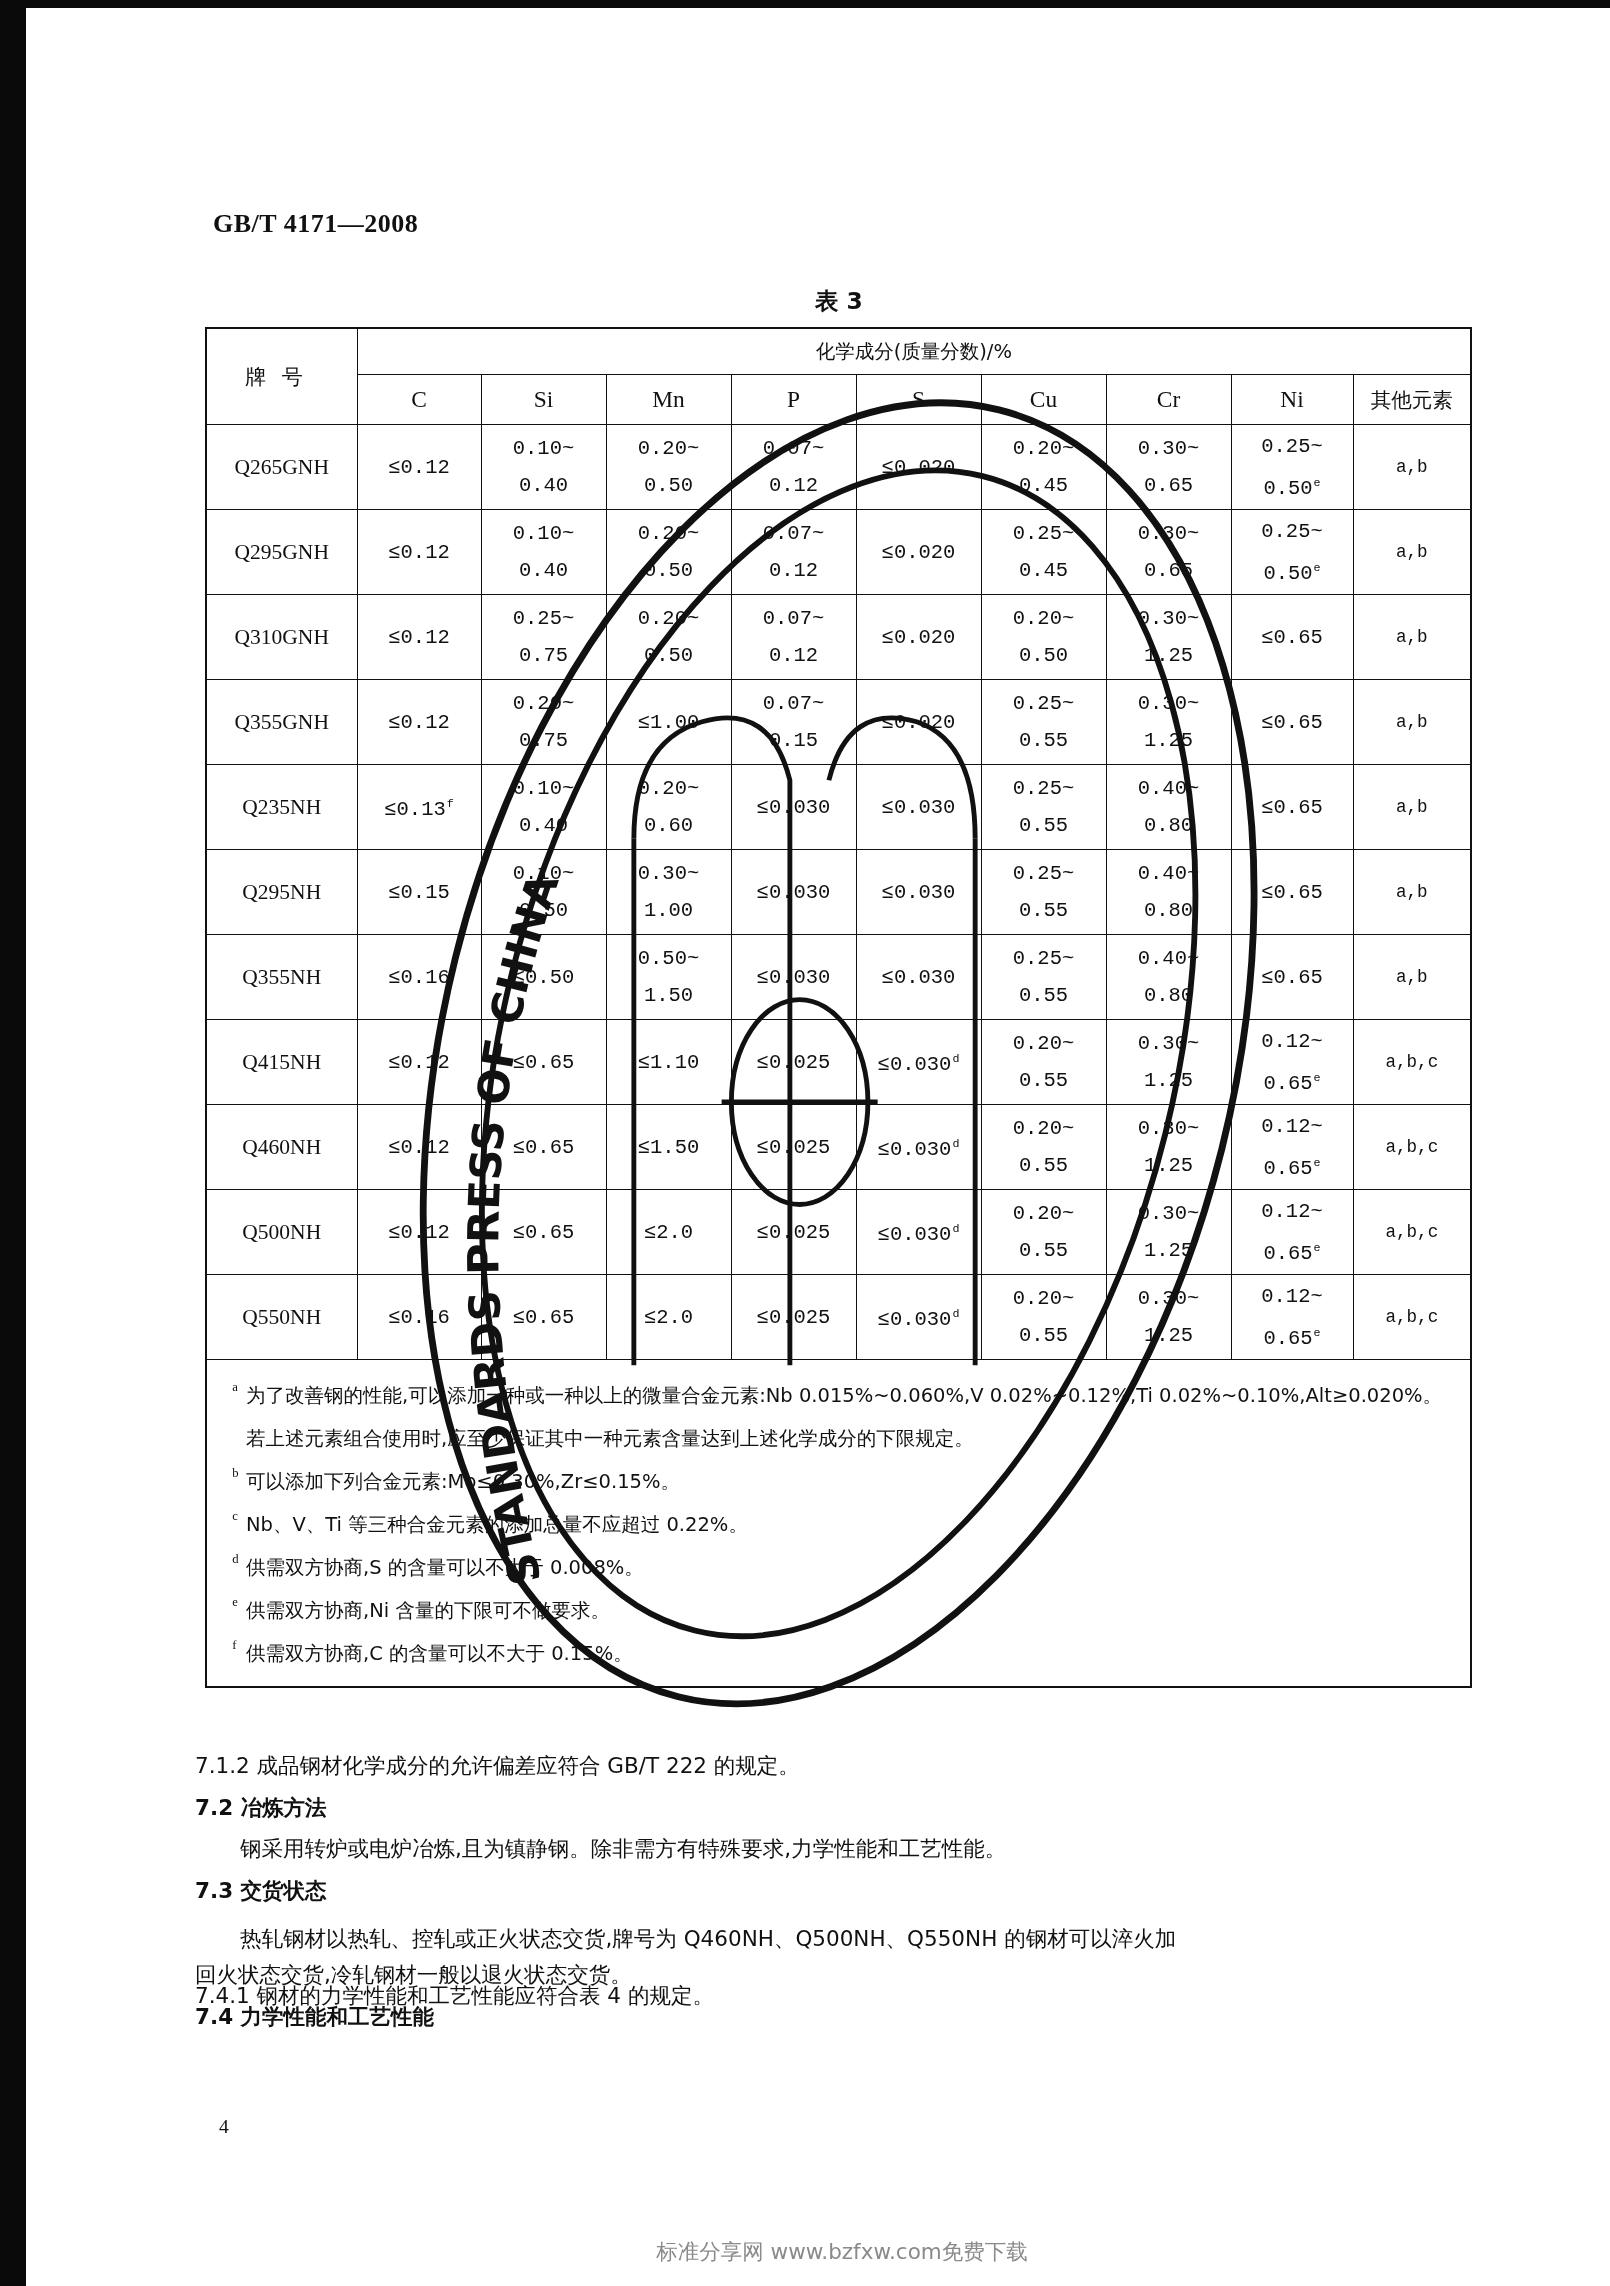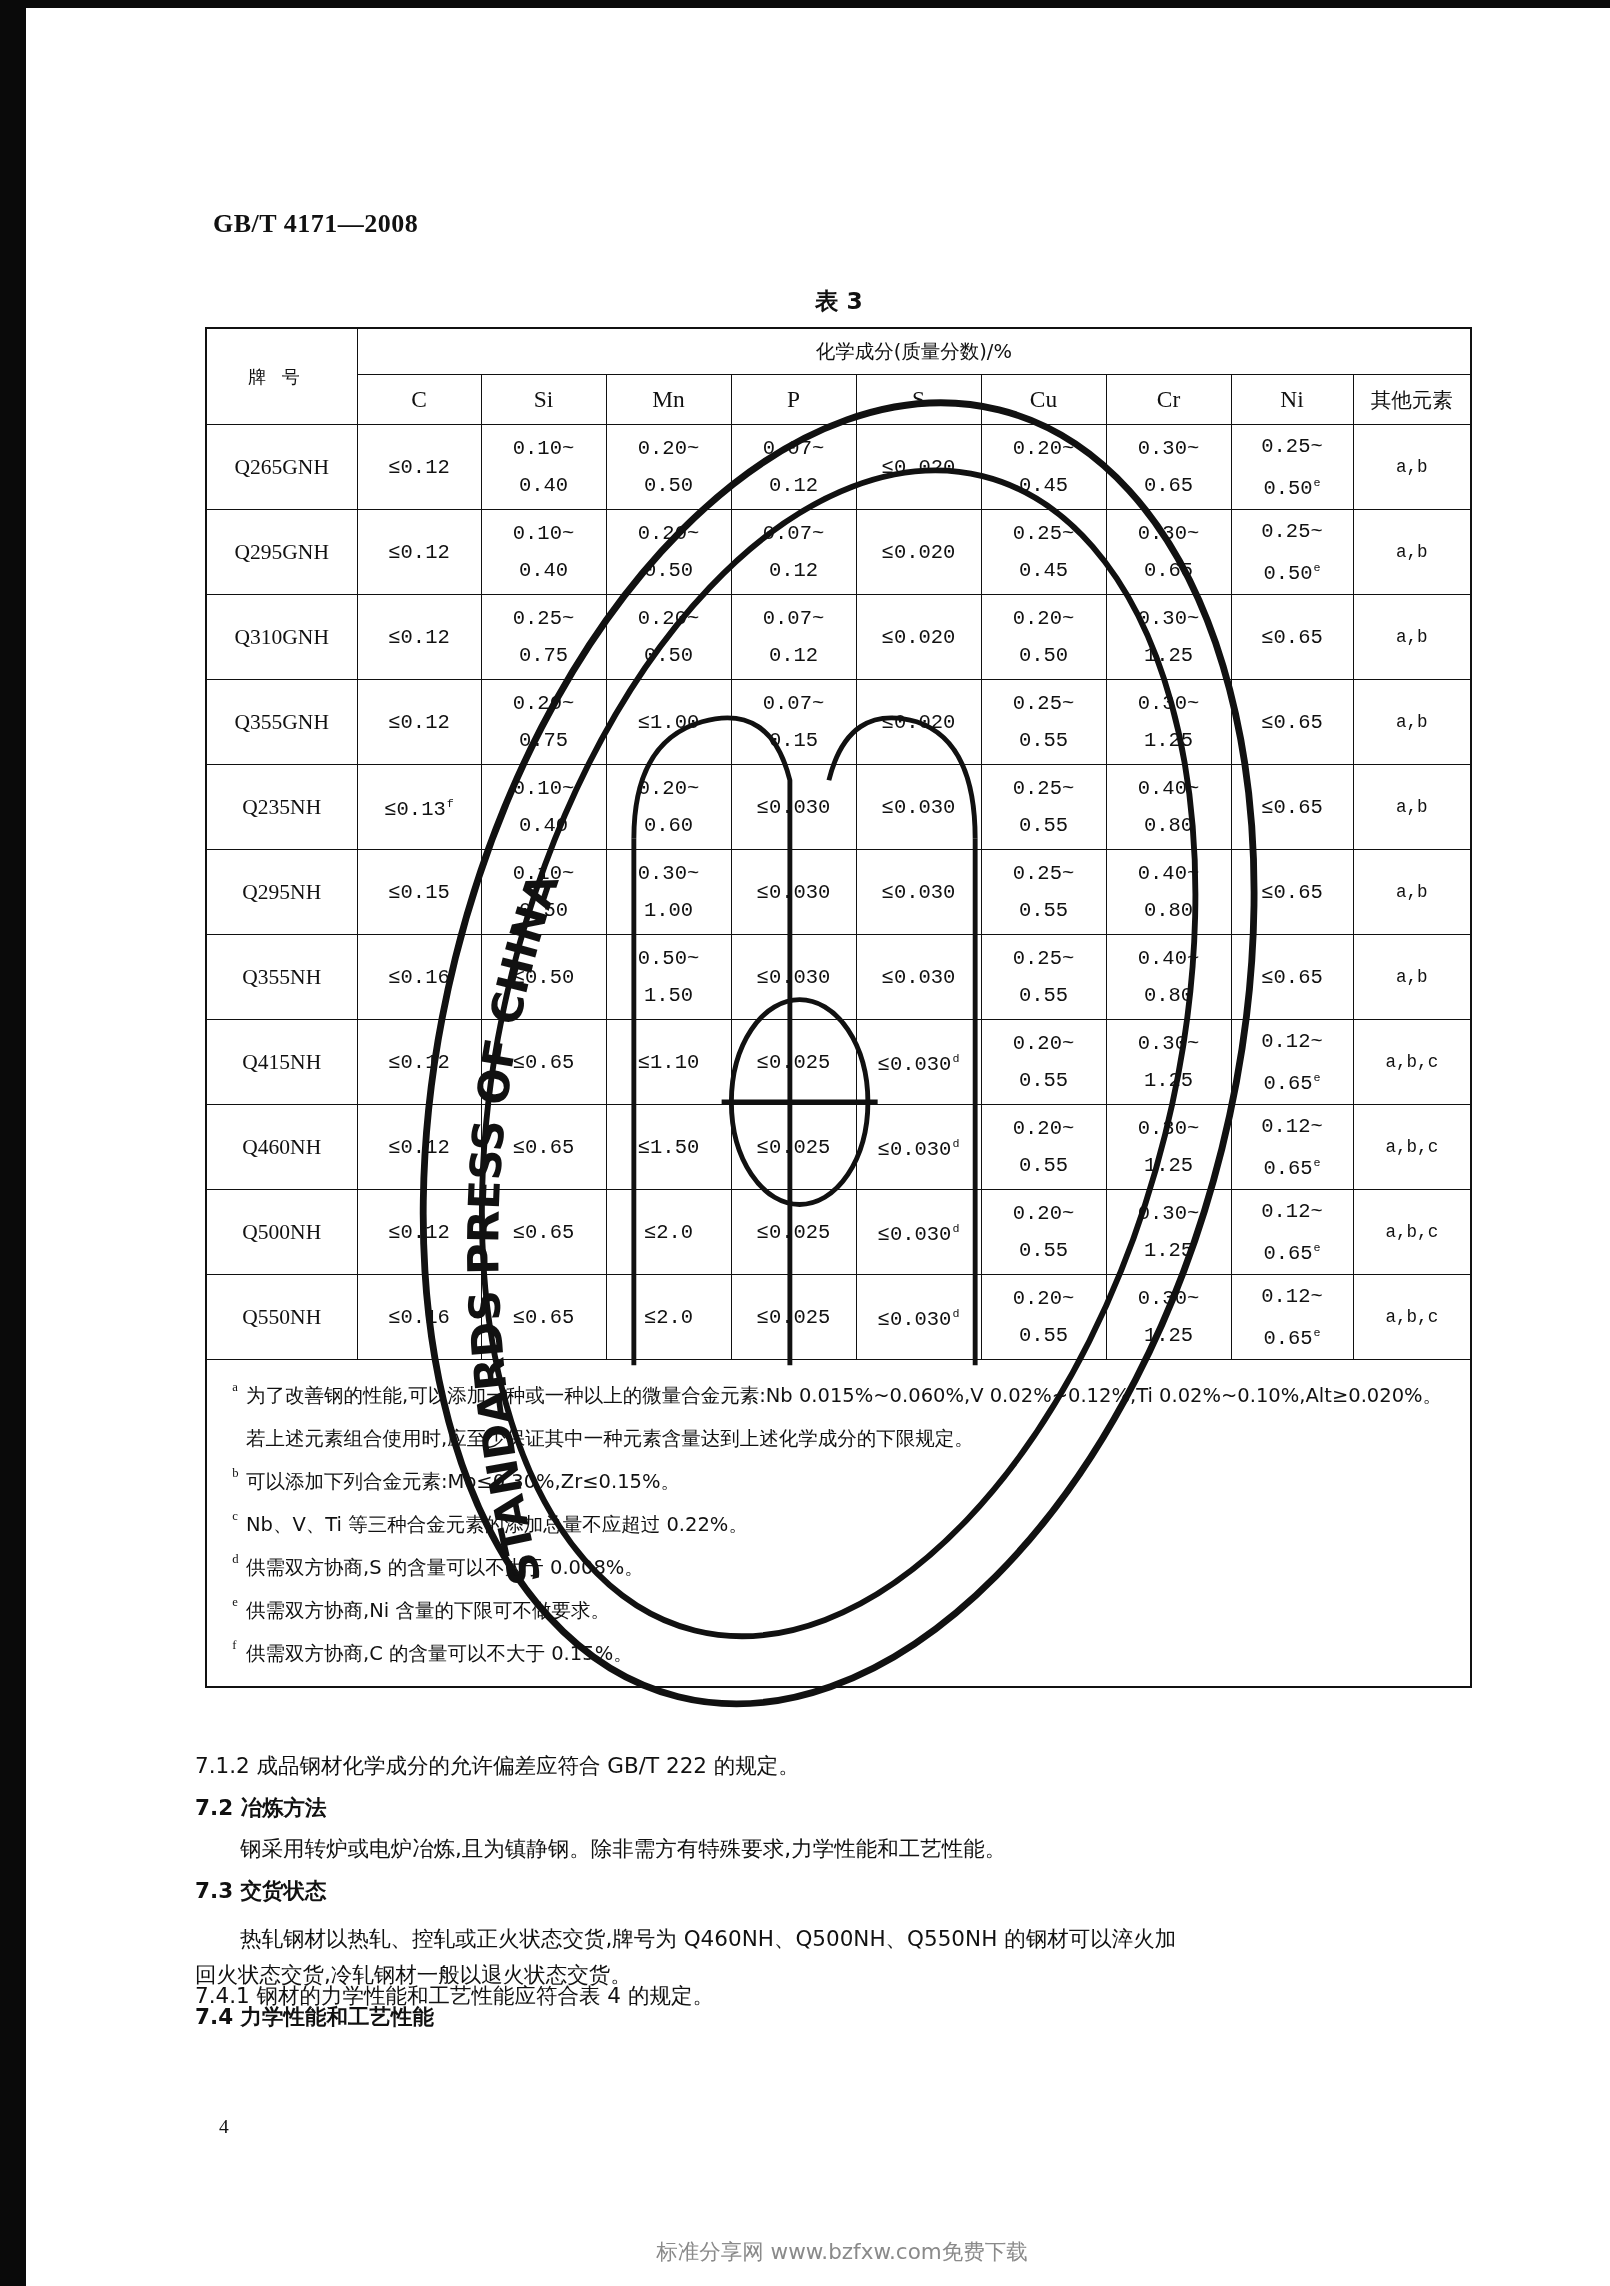--- a/index.html
+++ b/index.html
@@ -18,21 +18,21 @@
     font-weight:bold; font-size:23.4px;
   }
   table.chem {
     position:absolute; left:205px; top:327px; width:1264px; border-collapse:collapse;
     border:2.9px solid #111; table-layout:fixed;
   }
   table.chem td, table.chem th {
     border:1.5px solid #111; text-align:center; vertical-align:middle; padding:0;
     font-weight:normal;
   }
-  table.chem th { font-size:18px; }
+  table.chem th { font-size:21px; }
   .th-grade { font-family:"DejaVu Sans", sans-serif; font-size:21.5px; letter-spacing:15.6px; }
   .th-group { height:45px; font-family:"DejaVu Sans", sans-serif; font-size:19.5px !important; }
   .th-elem { height:49px; font-family:"Liberation Serif", serif; font-size:23.4px !important; }
   .th-other { font-family:"DejaVu Sans", sans-serif; font-size:20.5px !important; }
   tr.data-row td { height:84px; }
   td.grade { font-family:"Liberation Serif", serif; font-size:21.5px; }
   td.val { font-family:"Liberation Mono", monospace; font-size:20.5px; line-height:37px; }
   td.val span { display:block; }
   td.other { font-family:"Liberation Mono", monospace; font-size:17.6px; vertical-align:middle; }
   sup.fn { font-size:11.7px; vertical-align:super; margin-left:1px; }

